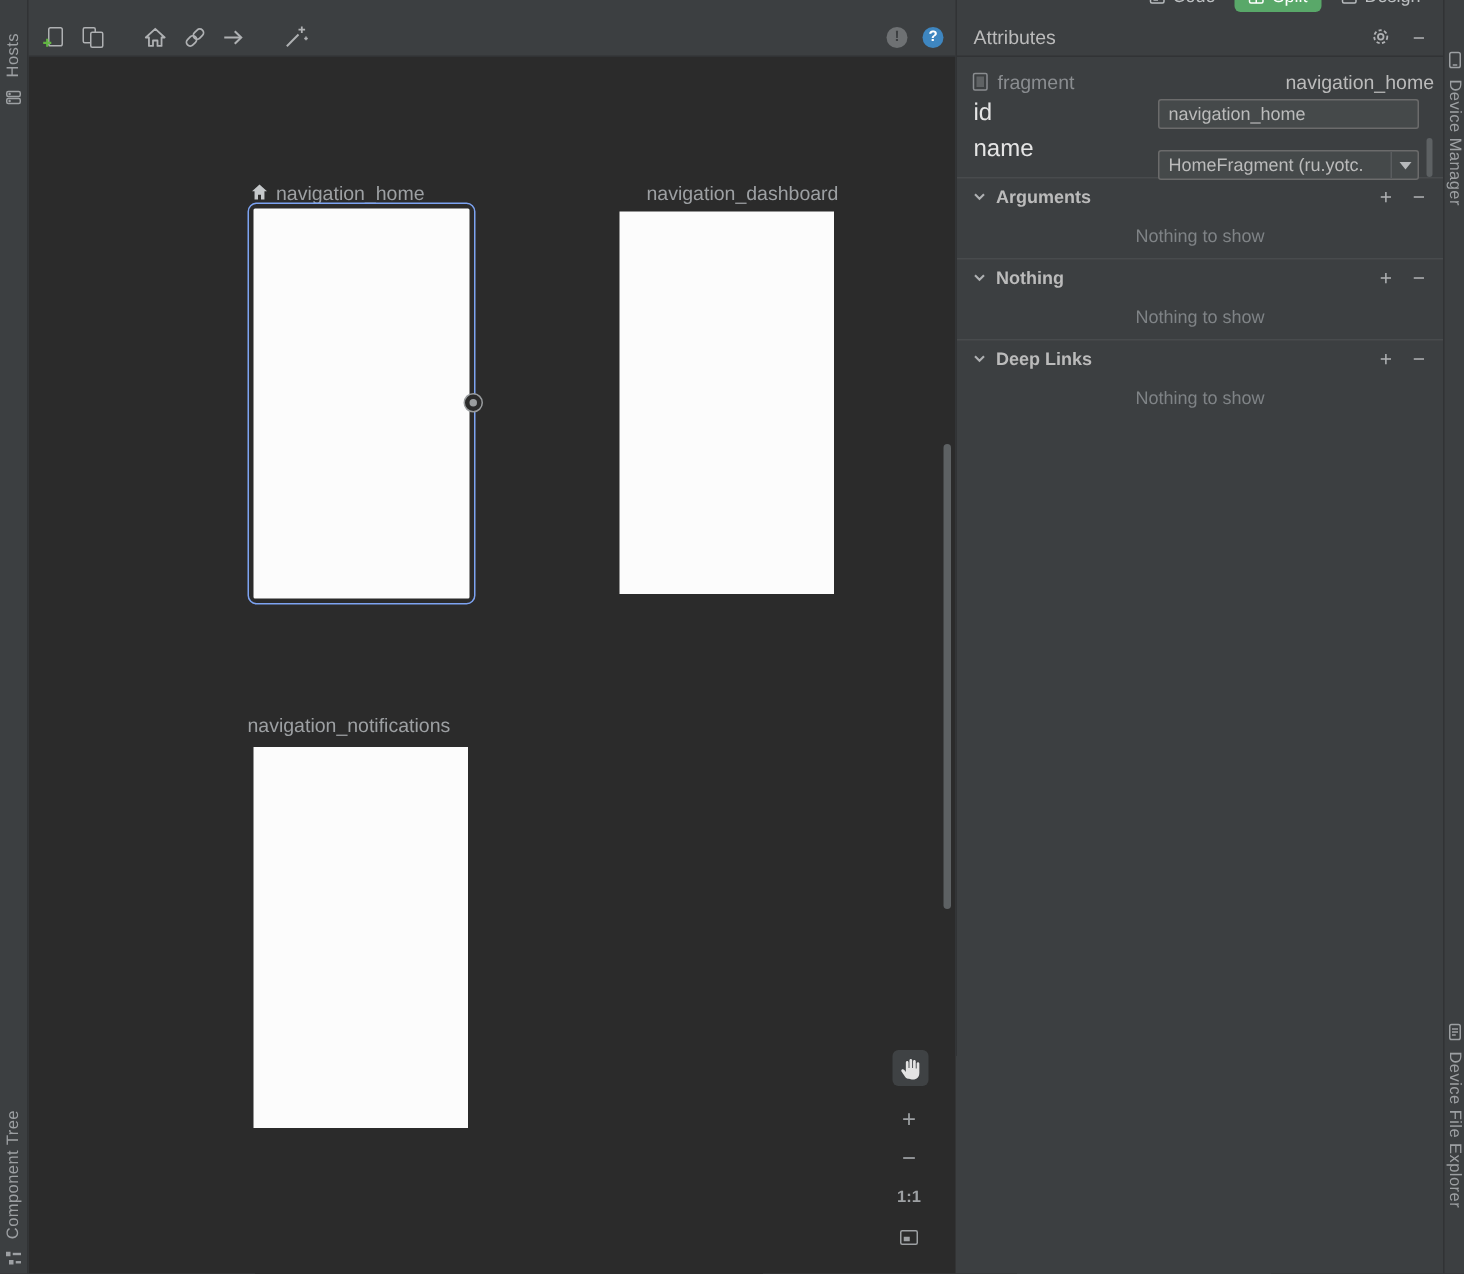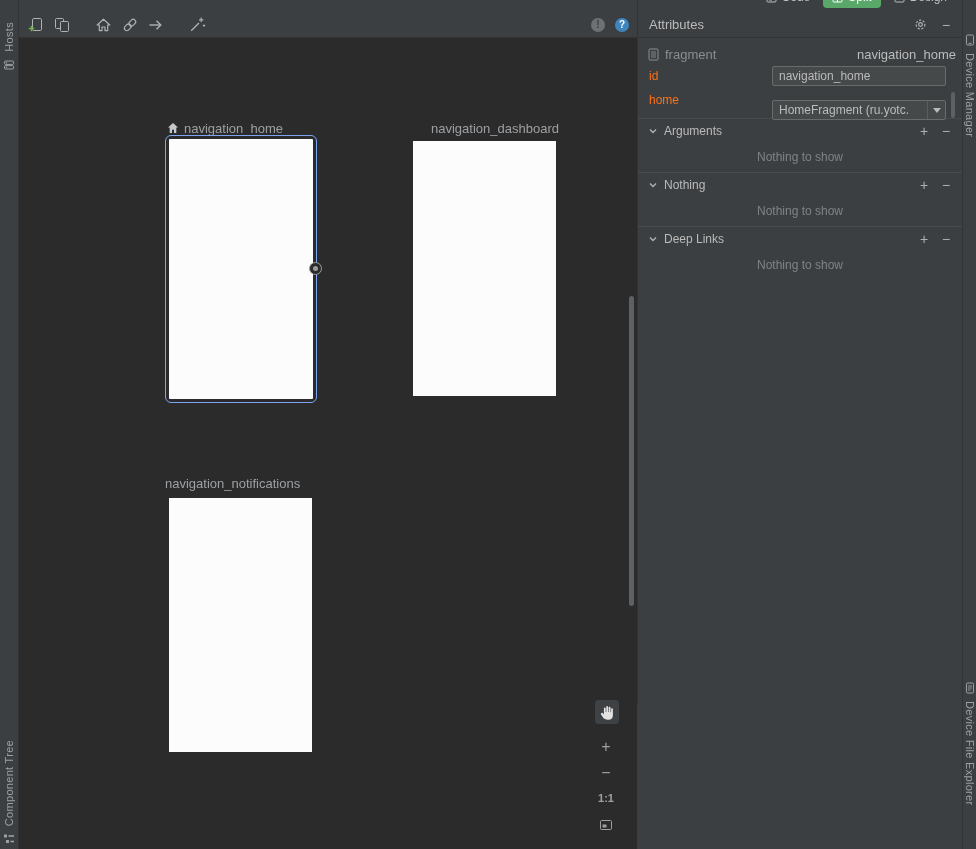--- a/index.html
+++ b/index.html
@@ -70,35 +70,35 @@
   .hdr-gear { margin-left:auto; }
   .hdr-min { margin-left:10px; font-size:14px; }
 
   .attr-content { position:relative; padding-top:6px; }
   .type-row { height:20px; display:flex; align-items:center; gap:6px; padding:0 6px 0 10px;
     font-size:13px; }
   .type-label { color:#8a8d90; }
   .type-value { margin-left:auto; color:#bbbbbb; }
 
   .field-row { height:24px; display:flex; align-items:center; padding-left:11px; padding-right:16px; }
-  .field-label { width:123px; flex:0 0 123px; font-size:12px; color:#f97316; }
+  .field-label { width:123px; flex:0 0 123px; font-size:16px; color:#e5e5e5; }
   .field-input { flex:1; height:20px; background:#45494a; border:1px solid #6b6b6b; border-radius:2px;
     color:#bbbbbb; font-size:12px; display:flex; align-items:center; padding:0 6px; overflow:hidden;
     white-space:nowrap; }
   .combo { padding-right:0; position:relative;margin-top:20px; }
   .combo .txt { flex:1; overflow:hidden; white-space:nowrap; }
   .combo-arrow { width:18px; height:100%; flex:0 0 18px; display:flex; align-items:center;
     justify-content:center; border-left:1px solid #5a5d5f; }
   .tri-down { width:0; height:0; border-left:4px solid transparent; border-right:4px solid transparent;
     border-top:5px solid #b7b9bb; }
 
   .section-header { height:24px; margin-top:6px; display:flex; align-items:center; gap:6px;
     padding:0 8px 0 10px; border-top:1px solid #484b4d; }
   .section-header:first-of-type { margin-top:6px; }
-  .section-title { font-size:12px; font-weight:normal; color:#bbbbbb; }
+  .section-title { font-size:12px; font-weight:bold; color:#bbbbbb; }
   .sec-btn { margin-left:0; width:16px; height:16px; display:flex; align-items:center;
     justify-content:center; color:#afb1b3; font-size:14px; }
   .sec-spacer { flex:1; }
   .section-empty { height:14px; margin:8px 0; text-align:center; font-size:12px; color:#7f8386; }
 
   .attr-scrollthumb { position:absolute; right:7px; top:92px; width:4px; height:26px;
     background:#5d6163; border-radius:2px; }
 
   svg { display:block; }
 </style>
@@ -297,21 +297,21 @@
         <span class="type-value">navigation_home</span>
       </div>
 
       <div class="field-row">
         <span class="field-label">id</span>
         <div class="field-input">
             <span>navigation_home</span>
           </div>
       </div>
       <div class="field-row">
-        <span class="field-label">home</span>
+        <span class="field-label">name</span>
         <div class="field-input combo">
           <span class="txt">HomeFragment (ru.yotc.</span>
           <span class="combo-arrow">
               <span class="tri-down"></span>
             </span>
         </div>
       </div>
 
       <div class="section-header">
         <span>

